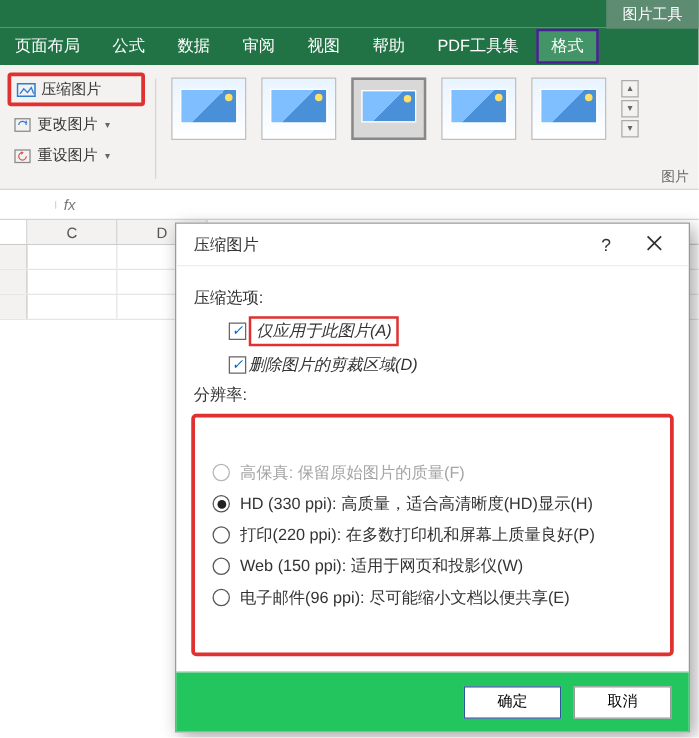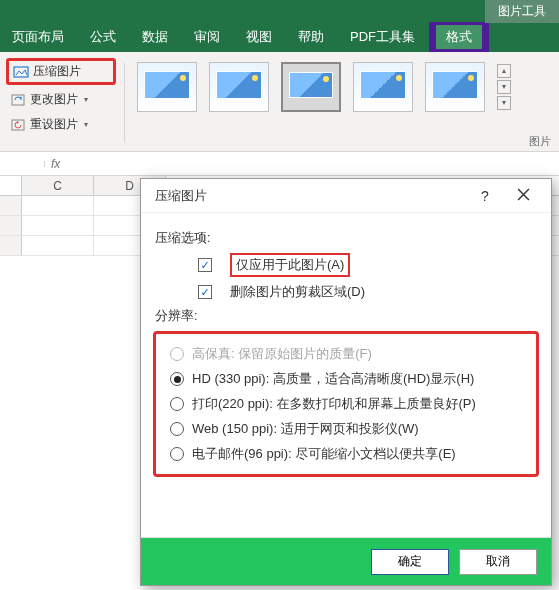--- a/index.html
+++ b/index.html
@@ -36,21 +36,21 @@
     gap: 2px;
   }
   .ribbon-tab {
     color: #fff;
     padding: 5px 12px;
     font-size: 13px;
     cursor: pointer;
   }
   .ribbon-tab.active {
     background: #439467;
-    border: 7px solid #4c1d95;
+    border: 2px solid #4c1d95;
     padding: 3px 10px;
   }
   .ribbon-content {
     height: 100px;
     background: #f3f2f1;
     border-bottom: 1px solid #d5d5d5;
     display: flex;
     align-items: flex-start;
     padding: 6px;
     position: relative;
@@ -240,22 +240,23 @@
     padding: 10px 14px 0 14px;
     font-size: 13px;
     color: #333;
   }
   .section-label {
     margin: 6px 0 6px 0;
   }
   .checkbox-row {
     display: flex;
     align-items: center;
-    gap: 18px;
-    margin: 6px 0 6px 43px;
+    gap: 2px;
+    margin: 6px 0 6px 28px;
+    font-style: italic;
   }
   .checkbox {
     width: 14px;
     height: 14px;
     border: 1px solid #666;
     display: inline-flex;
     align-items: center;
     justify-content: center;
     color: #0060c0;
     font-size: 11px;
@@ -263,21 +264,21 @@
   }
   .checkbox.checked::before { content: "✓"; }
   .checkbox-row.highlighted .label-box {
     border: 2px solid #e03030;
     padding: 1px 4px;
   }
   .radio-group {
     border: 3px solid #e03030;
     border-radius: 4px;
     margin: 4px -2px 0 -2px;
-    padding: 4px 6px;
+    padding: 28px 6px;
   }
   .radio-row {
     display: flex;
     align-items: center;
     gap: 8px;
     margin: 7px 0 7px 8px;
   }
   .radio {
     width: 14px;
     height: 14px;

